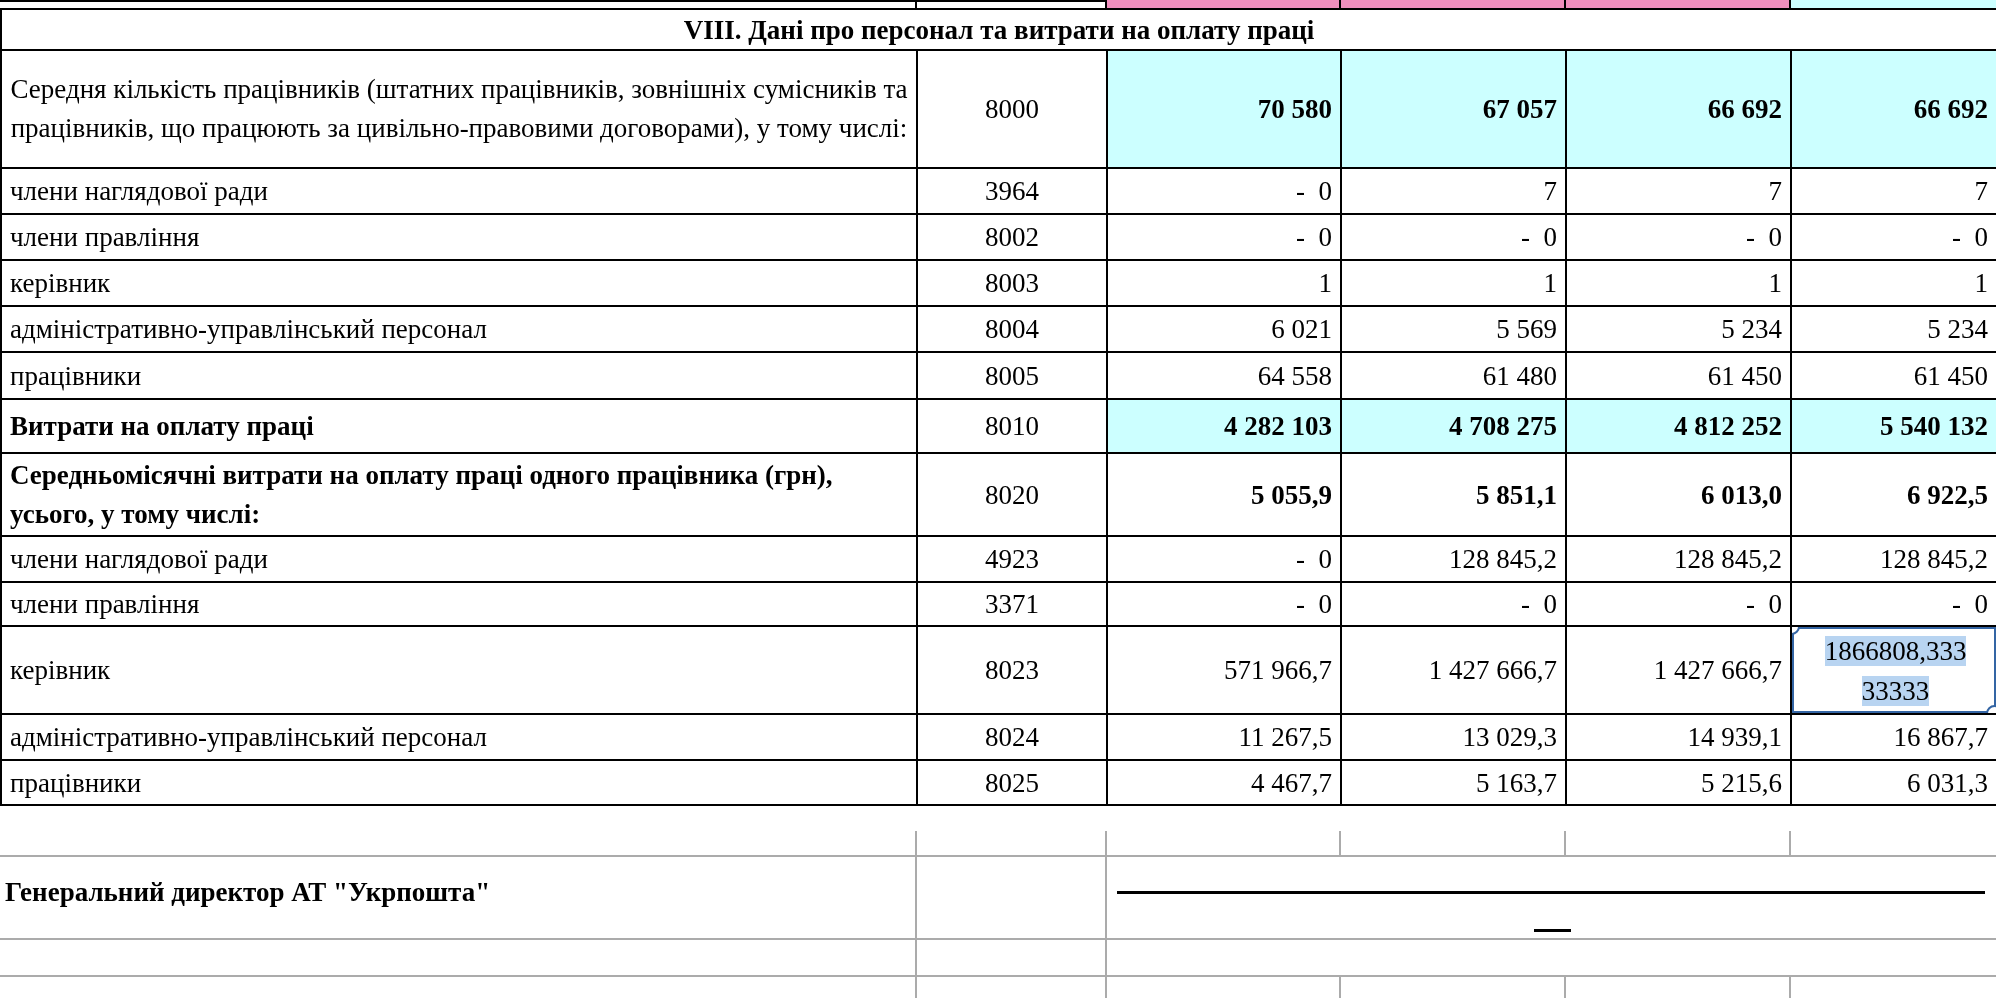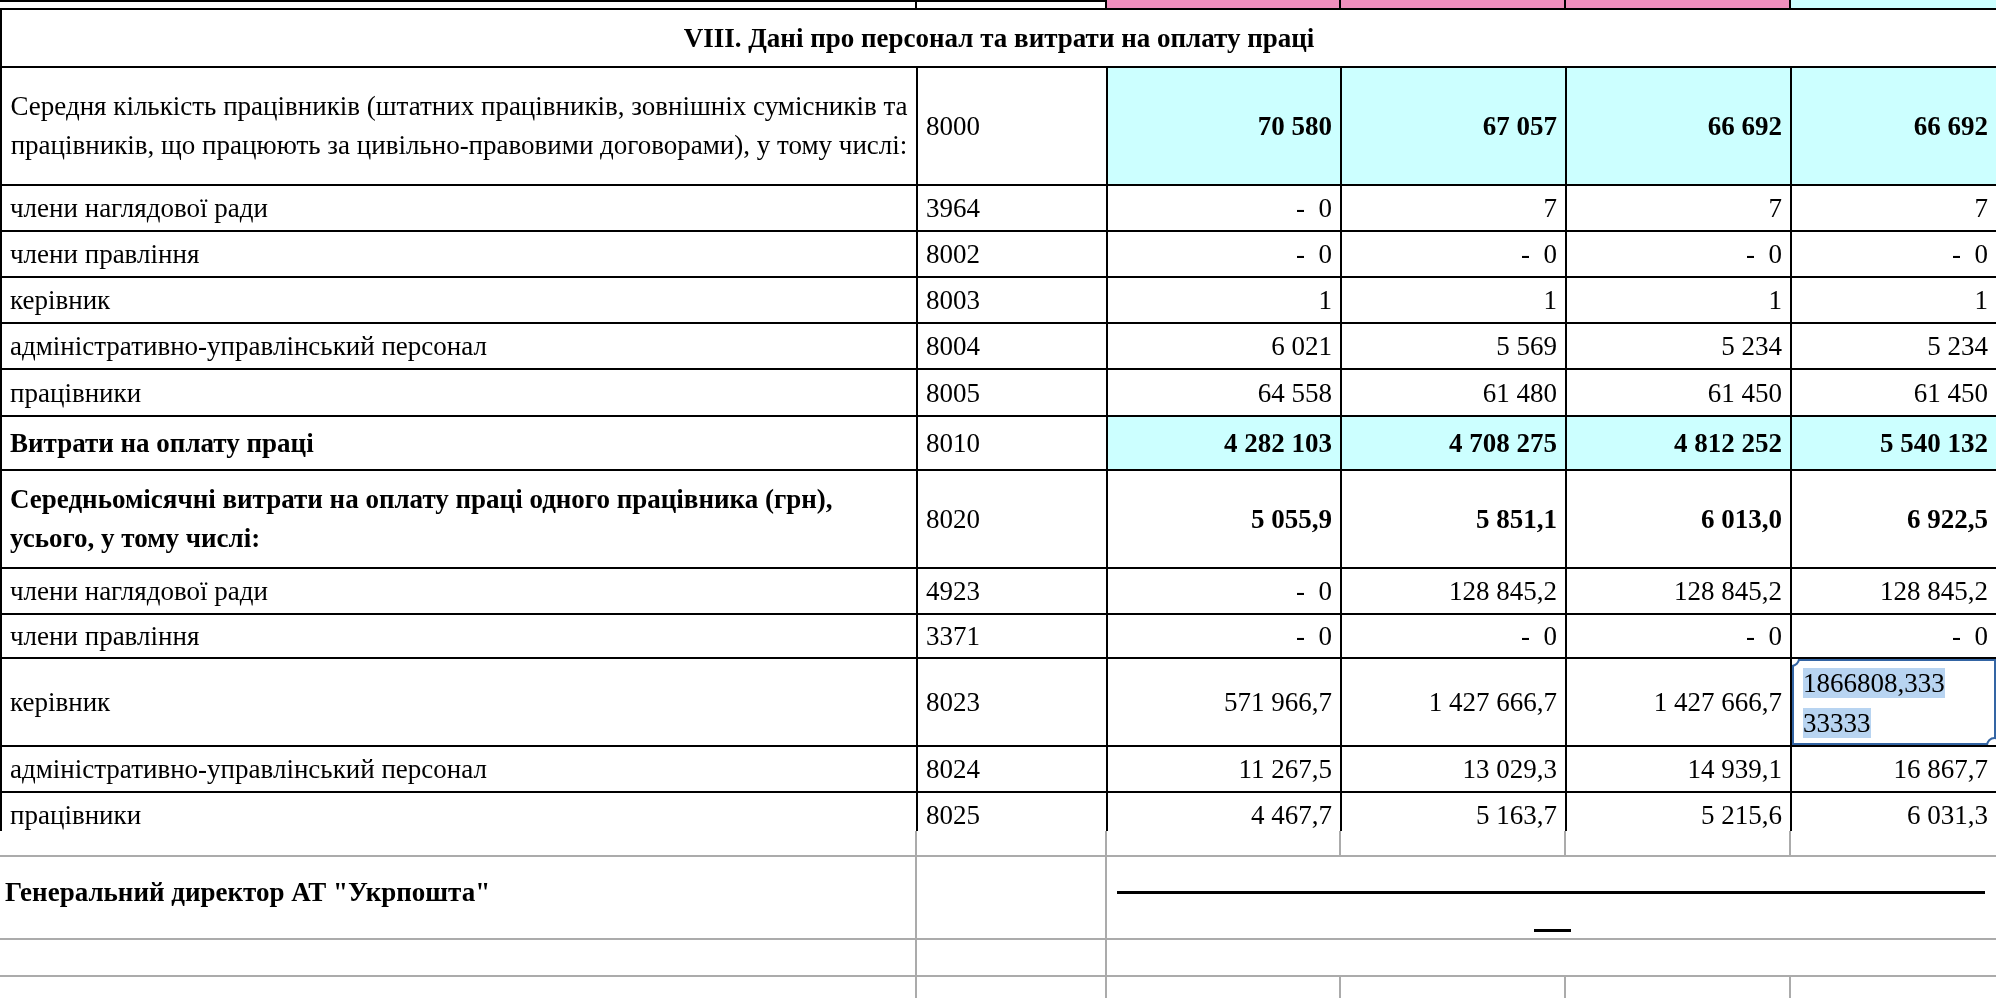--- a/index.html
+++ b/index.html
@@ -21,29 +21,29 @@
   table.main td{
     border:2px solid #000;overflow:hidden;
     font-size:27px;line-height:36px;padding:0 8px;
     vertical-align:middle;background:#fff;
   }
   td.titlecell{
     font-weight:bold;font-size:30px;text-align:center;
     padding-left:810px; 
   }
   td.desc{text-align:left;padding-left:5px;padding-right:6px;}
-  td.code{padding:0 2px;margin-left:20px;}
+  td.code{text-align:center;padding:0 2px;margin-left:20px;}
   td.val{text-align:right;padding-right:9px;}
   tr.cyanrow td.val{background:#ccffff;font-weight:bold;}
   tr.boldvals td.val{font-weight:bold;}
   td.bold{font-weight:bold;}
   
   td.selcell{position:relative;padding:0;vertical-align:top;}
   .sel-outline{position:absolute;left:0;top:0;right:0;bottom:0;border:2px solid #3465a4;pointer-events:none;}
-  .sel-text{position:relative;font-size:27px;line-height:40px;padding:2px 0 0 3px;text-align:left;}
+  .sel-text{position:relative;font-size:27px;line-height:40px;padding:2px 0 0 3px;text-align:center;}
   .sel-text .hl{background:#b8d4f1;display:inline;}
   .handle{position:absolute;width:13px;height:13px;border-radius:50%;
     border:2px solid #3465a4;background:#ffffff;z-index:5;}
   .handle.tl{left:-9px;top:-9px;}
   .handle.br{right:-7px;bottom:-9px;}
   
   .footer{position:absolute;left:0;top:831px;width:1996px;height:167px;background:#fff;}
   .gv{position:absolute;width:2px;background:#ababab;}
   .gh{position:absolute;left:0;width:1996px;height:2px;background:#ababab;}
   .signatory{position:absolute;left:5px;top:46px;font-size:27px;font-weight:bold;white-space:nowrap;}
@@ -73,21 +73,21 @@
   <colgroup>
     <col style="width:916px">
       <col style="width:190px">
       <col style="width:234px">
     <col style="width:225px">
       <col style="width:225px">
       <col style="width:206px">
   </colgroup>
 
   <tbody>
-      <tr style="height:58px">
+      <tr style="height:41px">
     <td class="titlecell" colspan="6">VIII. Дані про персонал та витрати на оплату праці</td>
   </tr>
 
   <tr style="height:118px" class="cyanrow">
     <td class="desc" style="line-height:39px;text-align:center;">
       <span class="bold">Середня кількість працівників </span><span>(штатних працівників, зовнішніх сумісників та працівників, що працюють за цивільно-правовими договорами)</span><span class="bold">, у тому числі:</span>
     </td>
     <td class="code">8000</td>
     <td class="val">70&nbsp;580</td>
     <td class="val">67&nbsp;057</td>
@@ -142,21 +142,21 @@
 
   <tr style="height:54px" class="cyanrow">
     <td class="desc bold">Витрати на оплату праці</td>
     <td class="code">8010</td>
     <td class="val">4&nbsp;282&nbsp;103</td>
     <td class="val">4&nbsp;708&nbsp;275</td>
     <td class="val">4&nbsp;812&nbsp;252</td>
     <td class="val">5&nbsp;540&nbsp;132</td>
   </tr>
 
-  <tr style="height:98px" class="boldvals">
+  <tr style="height:83px" class="boldvals">
     <td class="desc bold" style="line-height:39px;">Середньомісячні витрати на оплату праці одного працівника (грн), усього, у тому числі:</td>
     <td class="code">8020</td>
     <td class="val">5&nbsp;055,9</td>
     <td class="val">5&nbsp;851,1</td>
     <td class="val">6&nbsp;013,0</td>
     <td class="val">6&nbsp;922,5</td>
   </tr>
 
   <tr style="height:46px">
     <td class="desc">члени наглядової ради</td>

